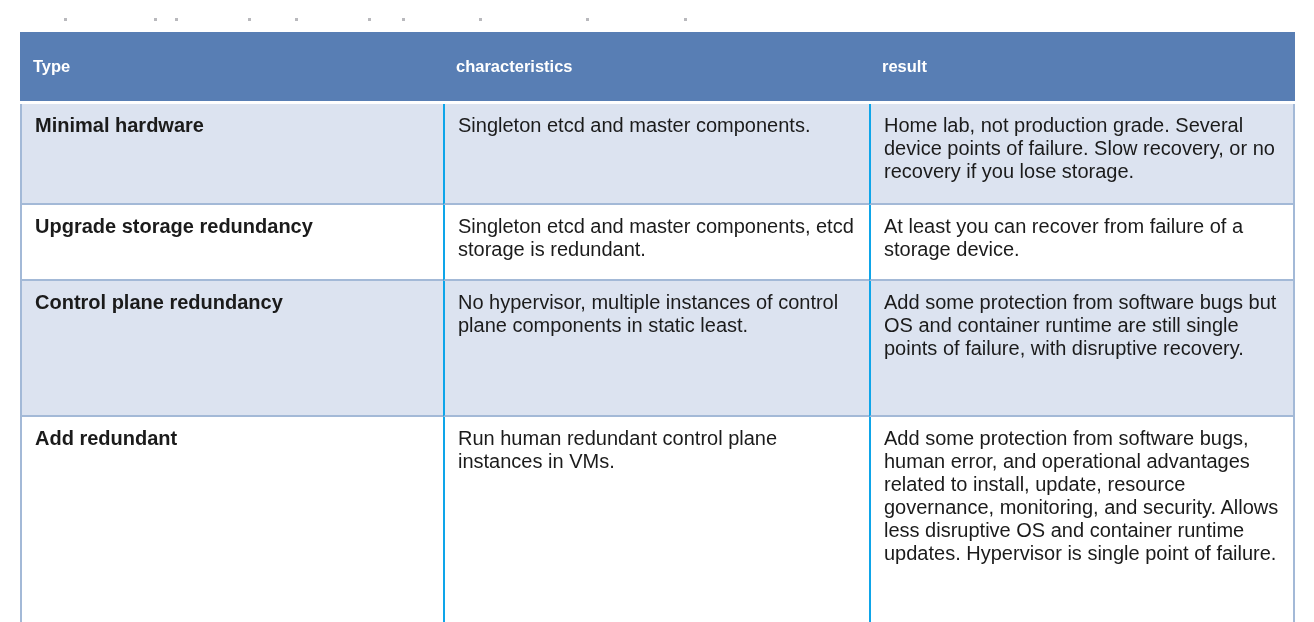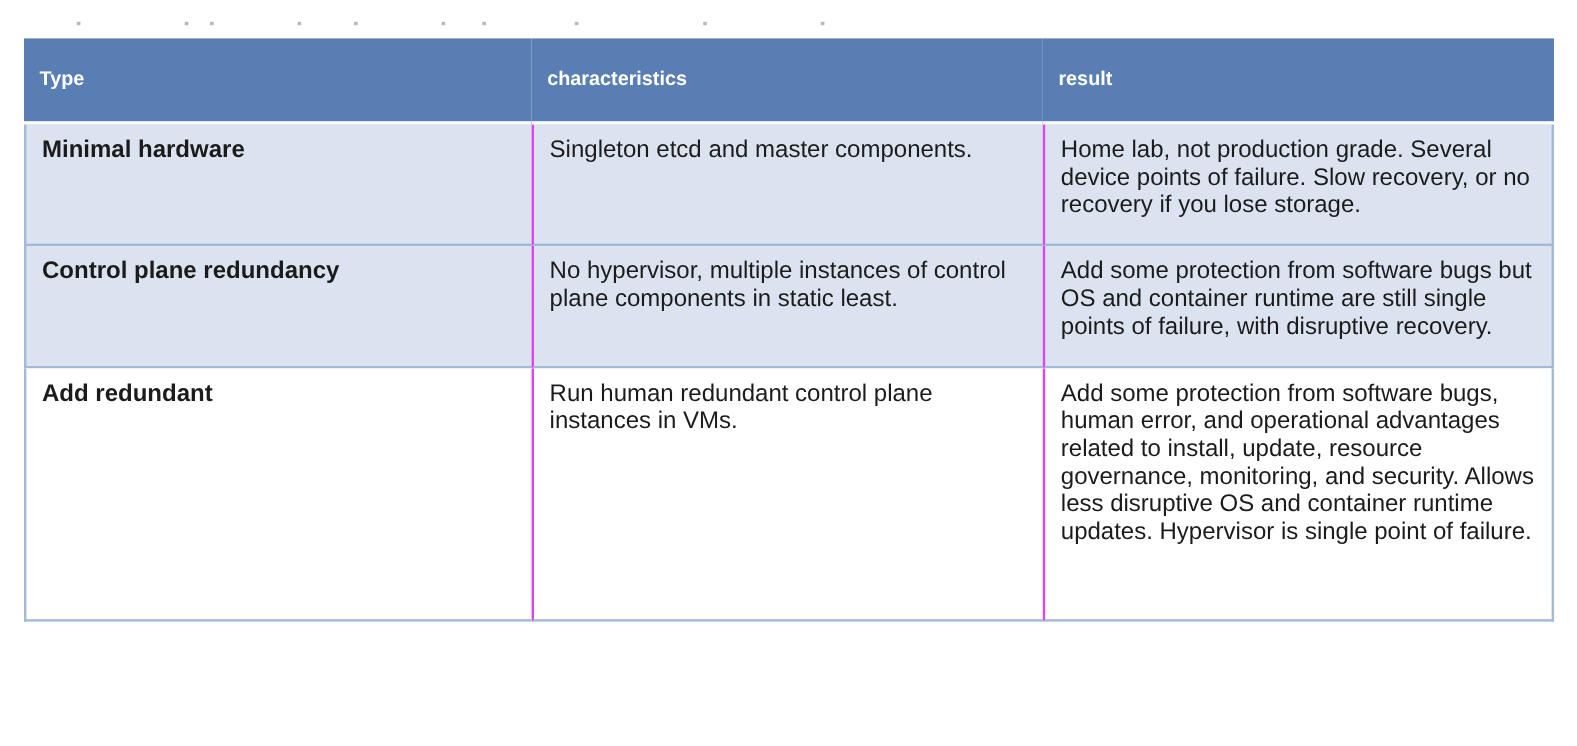--- a/index.html
+++ b/index.html
@@ -64,28 +64,28 @@
     color: #1b1b1b;
     font-size: 20px;
     line-height: 23px;
     vertical-align: top;
     text-align: left;
     padding: 10px 13px 12px 13px;
     border-bottom: 2px solid #a3b9d7;
     overflow: hidden;
   }
   tr.alt td { background: #dce3f0; }
-  td + td { border-left: 2px solid #d946ef; }
+  td + td { border-left: 2px solid #0ea5e9; }
   td:first-child { border-left: 2px solid #a3b9d7; }
   td:last-child { border-right: 2px solid #a3b9d7; }
   td.type { font-weight: bold; }
 
   tr.r1 { height: 101px; }
   tr.r2 { height: 76px; }
-  tr.r3 { height: 102px; }
+  tr.r3 { height: 136px; }
   tr.r4 { height: 211px; }
 </style>
 </head>
 <body>
 
 <div class="page">
 
   <div class="remnant">
     <i style="left:64px"></i>
       <i style="left:154px"></i>
@@ -111,20 +111,25 @@
         <th>characteristics</th>
         <th>result</th>
       </tr>
     </thead>
     <tbody>
       <tr class="alt r1">
         <td class="type">Minimal hardware</td>
         <td>Singleton etcd and master components.</td>
         <td>Home lab, not production grade. Several device points of failure. Slow recovery, or no recovery if you lose storage.</td>
       </tr>
+      <tr class="r2">
+        <td class="type">Upgrade storage redundancy</td>
+        <td>Singleton etcd and master components, etcd storage is redundant.</td>
+        <td>At least you can recover from failure of a storage device.</td>
+      </tr>
       <tr class="alt r3">
         <td class="type">Control plane redundancy</td>
         <td>No hypervisor, multiple instances of control plane components in static least.</td>
         <td>Add some protection from software bugs but OS and container runtime are still single points of failure, with disruptive recovery.</td>
       </tr>
       <tr class="r4">
         <td class="type">Add redundant</td>
         <td>Run human redundant control plane instances in VMs.</td>
         <td>Add some protection from software bugs, human error, and operational advantages related to install, update, resource governance, monitoring, and security. Allows less disruptive OS and container runtime updates. Hypervisor is single point of failure.</td>
       </tr>

